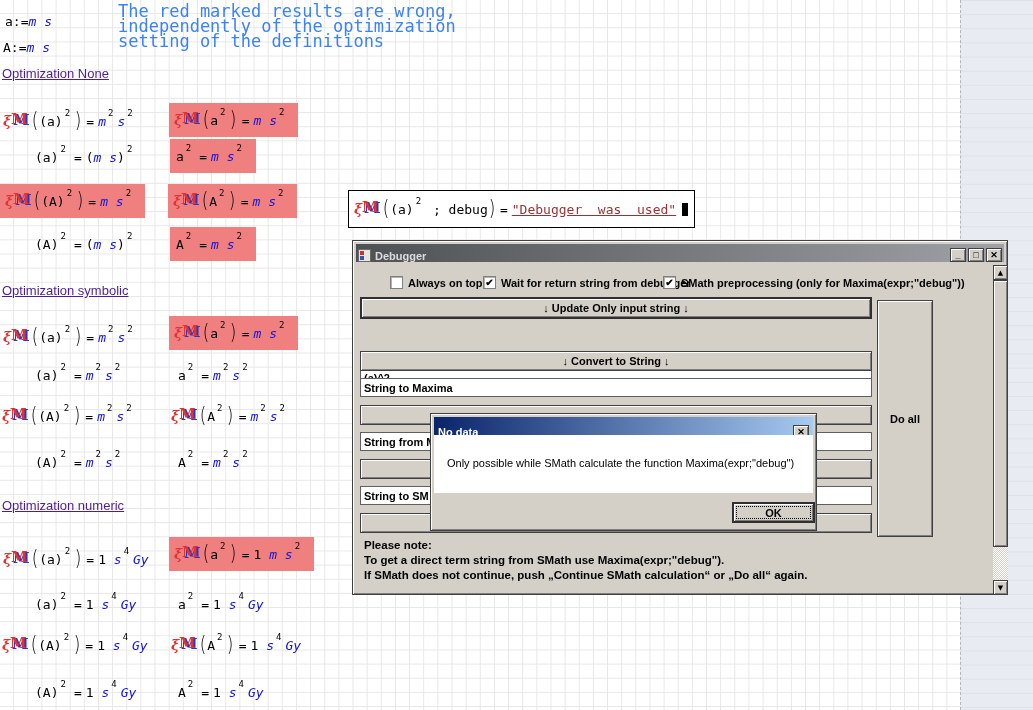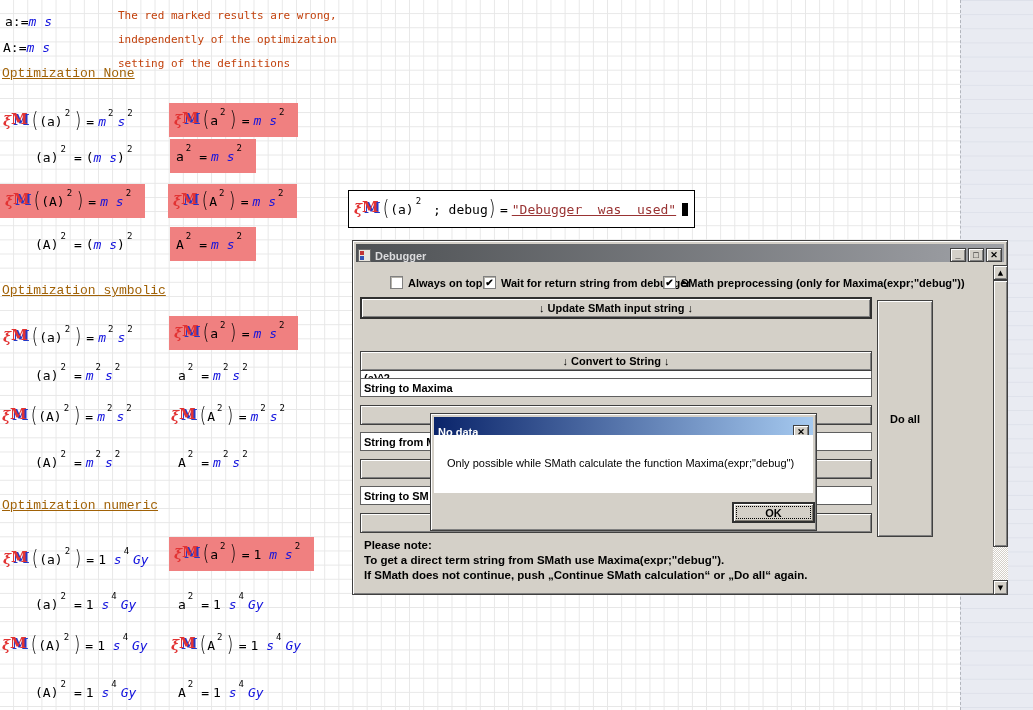--- a/index.html
+++ b/index.html
@@ -24,24 +24,24 @@
   .formula .sup{font-size:9px;position:relative;top:-8px;margin:0 4px 0 2px;}
   .formula .str{color:#993333;text-decoration:underline;white-space:pre;}
   .formula .lp,.formula .rp{font-family:"DejaVu Sans",sans-serif;font-size:21px;font-weight:200;
     transform:scaleX(.8);position:relative;top:-1px;}
   .formula .cur{width:6px;height:13px;background:#000;margin-left:6px;}
   .mx{position:relative;width:27px;height:20px;flex:0 0 27px;}
   .mx .xi{position:absolute;left:-1px;top:2px;font:italic bold 14px "DejaVu Serif",serif;color:#e23333;}
   .mx .mb{position:absolute;left:9px;top:0;font:bold 15px "DejaVu Serif",serif;color:#2439c8;}
   .mx .mr{position:absolute;left:7px;top:-1px;font:bold 15px "DejaVu Serif",serif;color:#e23333;}
   .selbox{border:1px solid #000;background:#fff;padding:3px 6px;}
-  .wsheader{position:absolute;font-family:Liberation Mono, monospace;
-    font-size:13px;color:#a16207;text-decoration:underline;white-space:pre;}
+  .wsheader{position:absolute;font-family:Liberation Sans, sans-serif;
+    font-size:13px;color:#4c1d95;text-decoration:underline;white-space:pre;}
   .wsnote{position:absolute;font-family:"DejaVu Sans Mono","Liberation Mono",monospace;
-    font-size:11px;color:#c2410c;line-height:24px;white-space:pre;}
+    font-size:17px;color:#3b82f6;line-height:15px;white-space:pre;}
 
   
   .win{position:absolute;left:352px;top:240px;width:656px;height:355px;background:#d4d0c8;
     border:1px solid #404040;box-shadow:inset 1px 1px 0 #ffffff,inset -1px -1px 0 #808080;box-sizing:border-box;}
   .titlebar{position:absolute;left:3px;top:3px;right:3px;height:18px;
     background:linear-gradient(to right,#4e5154,#9fa1a6);display:flex;align-items:flex-end;padding:0 2px;box-sizing:border-box;}
   .ticon{width:13px;height:13px;margin-right:4px;position:relative;background:#e8e5de;border:1px solid #6a6a6a;box-sizing:border-box;flex:0 0 13px;}
   .ticon::before{content:"";position:absolute;left:1px;top:1px;width:4px;height:4px;background:#c23434;}
   .ticon::after{content:"";position:absolute;left:1px;top:6px;width:4px;height:4px;background:#3553b4;}
   .title-text{color:#dcdcde;font-weight:bold;font-size:11px;flex:1;}
@@ -150,21 +150,21 @@
         <div class="cbitem" style="left: 114px;">
           <span class="cbbox">✔</span>
           <span>Wait for return string from debugger</span>
         </div>
         <div class="cbitem" style="left: 294px;">
           <span class="cbbox">✔</span>
           <span>SMath preprocessing (only for Maxima(expr;"debug"))</span>
         </div>
       </div>
     <div id="ctrl-layer">
-        <div class="xbtn default" style="top: 56px;">↓  Update SMath input string  ↓</div>
+        <div class="xbtn default" style="top: 56px;">↓  Update Only input string  ↓</div>
         <div class="xtb" style="top: 83px; margin-top: 44px;">(a)^2</div>
         <div class="xbtn" style="top: 110px;">↓  Convert to String  ↓</div>
         <div class="xtb" style="top: 137px;">String to Maxima</div>
         <div class="xbtn" style="top: 164px;"></div>
         <div class="xtb" style="top: 191px;">String from M</div>
         <div class="xbtn" style="top: 218px;"></div>
         <div class="xtb" style="top: 245px;">String to SM</div>
         <div class="xbtn" style="top: 272px;"></div>
       </div>
     <div class="doall">Do all</div>

